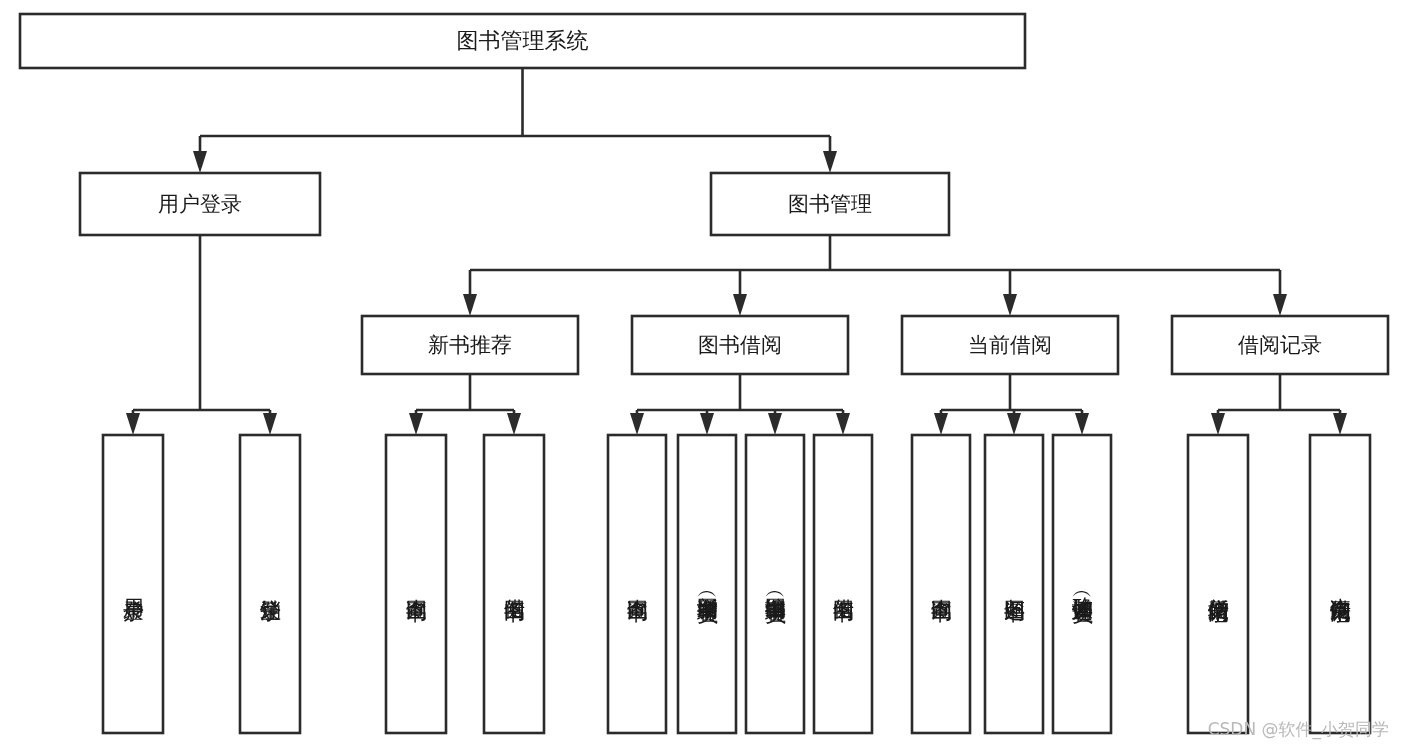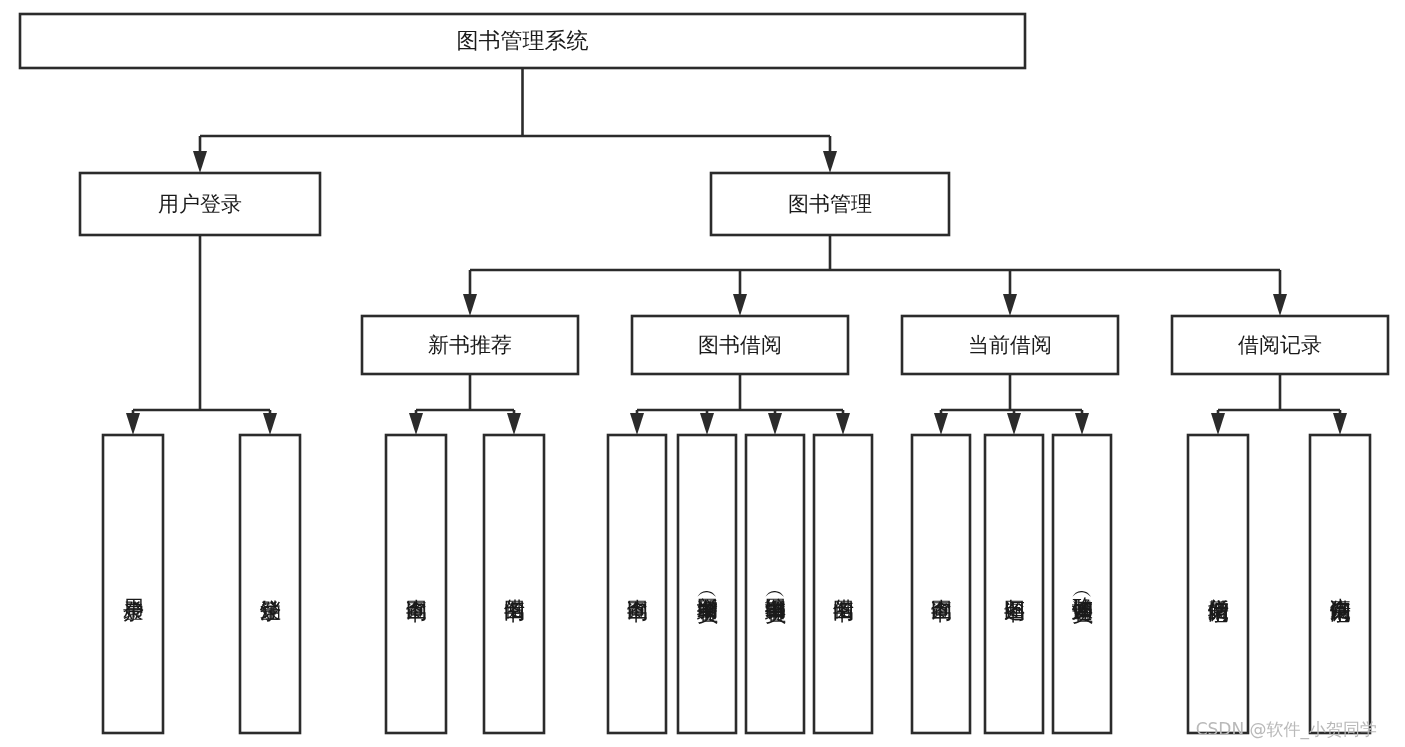--- a/index.html
+++ b/index.html
@@ -76,21 +76,21 @@
     font-family: "DejaVu Sans", "Liberation Sans", sans-serif;
     font-size: 21px;
     line-height: 1.0;
     color: #1a1a1a;
     letter-spacing: 1px;
     white-space: nowrap;
     text-align: center;
   }
   .watermark {
     position: absolute;
-    right: 28px;
+    right: 16px;
     bottom: 6px;
     font-family: "DejaVu Sans", "Liberation Sans", sans-serif;
     font-size: 17px;
     color: #b9b9b9;
     white-space: nowrap;
     user-select: none;
   }
 </style>
 </head>
 <body>

